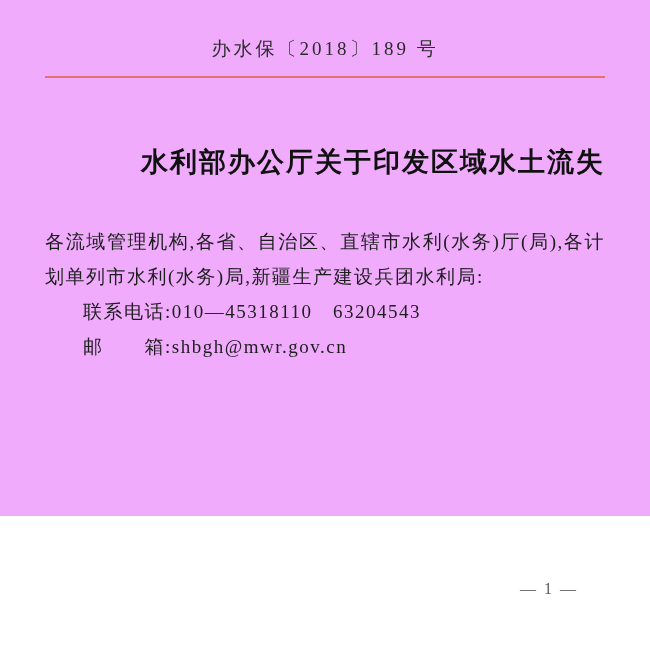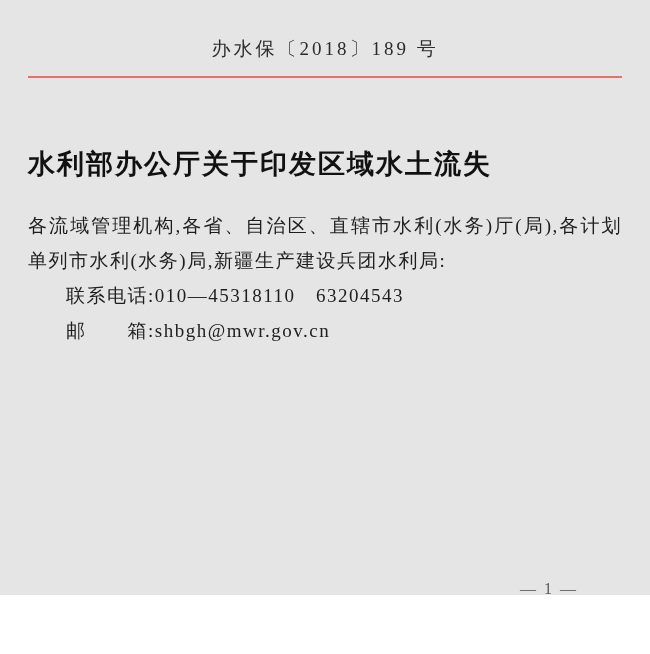--- a/index.html
+++ b/index.html
@@ -8,54 +8,54 @@
     width: 650px;
     height: 654px;
     background: #ffffff;
     overflow: hidden;
     font-family: "Liberation Serif", "DejaVu Serif", serif;
   }
 
   .page {
     position: relative;
     width: 650px;
-    height: 595px;
-    background: #e5e5e5;
-    padding: 0 28px;
+    height: 516px;
+    background: #f0abfc;
+    padding: 0 45px;
     color: #222222;
   }
 
   .doc-number {
     padding-top: 36px;
     text-align: center;
     font-size: 19px;
     letter-spacing: 3px;
     color: #2b2b2b;
   }
 
   .red-rule {
     margin-top: 14px;
     height: 2px;
     background: #e4716b;
     border: none;
   }
 
   .doc-title {
     margin-top: 62px;
-    text-align: left;
+    text-align: right;
     font-weight: bold;
     font-size: 27px;
     line-height: 48px;
     color: #111111;
     letter-spacing: 2px;
-    font-family: Liberation Sans, sans-serif;
+    font-family: Liberation Mono, monospace;
   }
 
   .doc-body {
-    margin-top: 20px;
+    margin-top: 36px;
     font-size: 19px;
     line-height: 35px;
     letter-spacing: 1.5px;
     text-align: justify;
     color: #1e1e1e;
   }
 
   .para { text-align: justify; }
   .para.indent { text-indent: 2em; }
 

